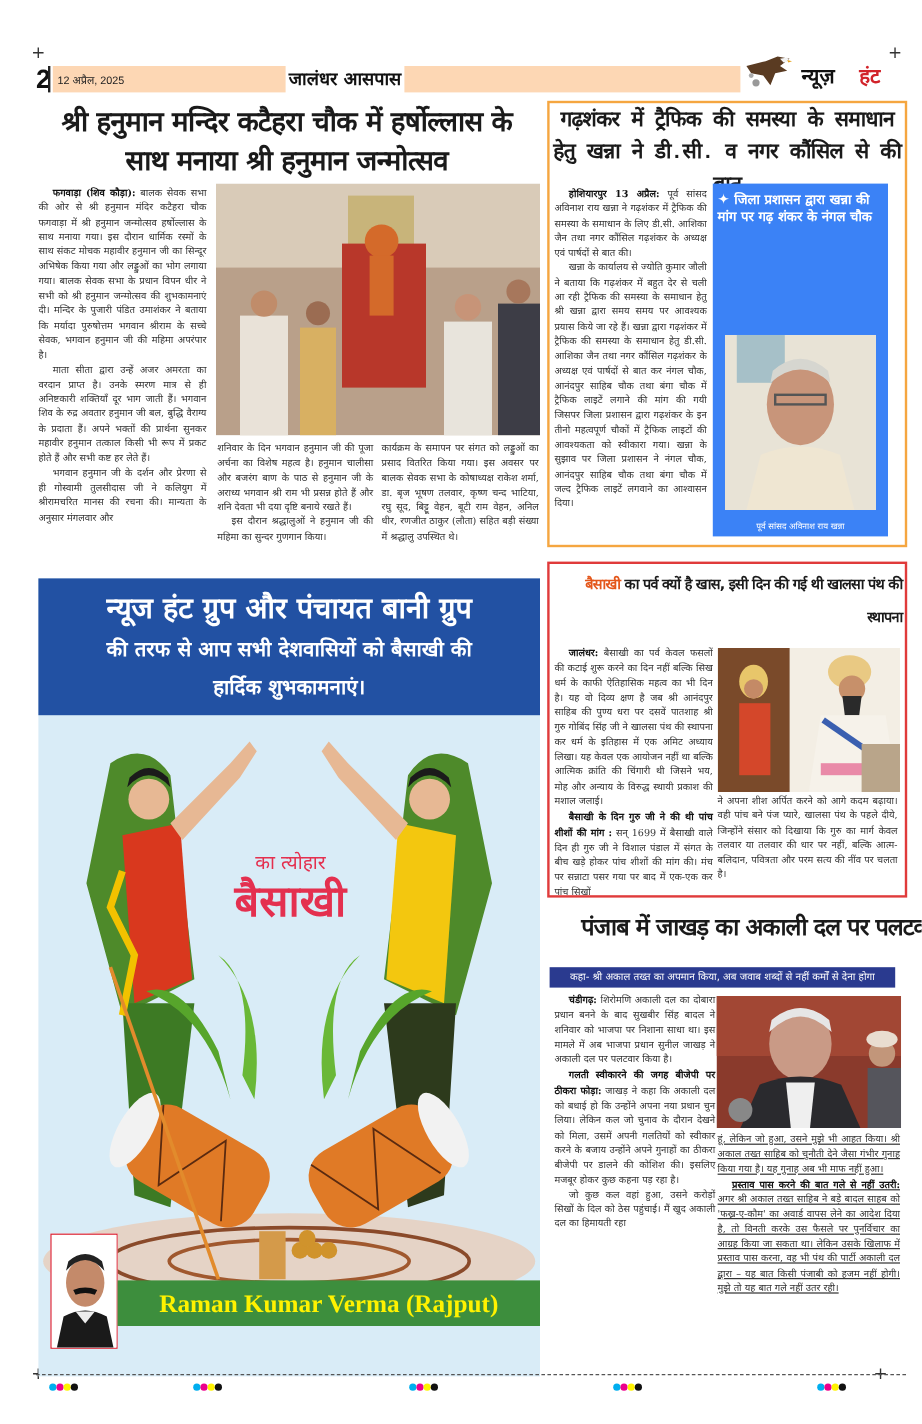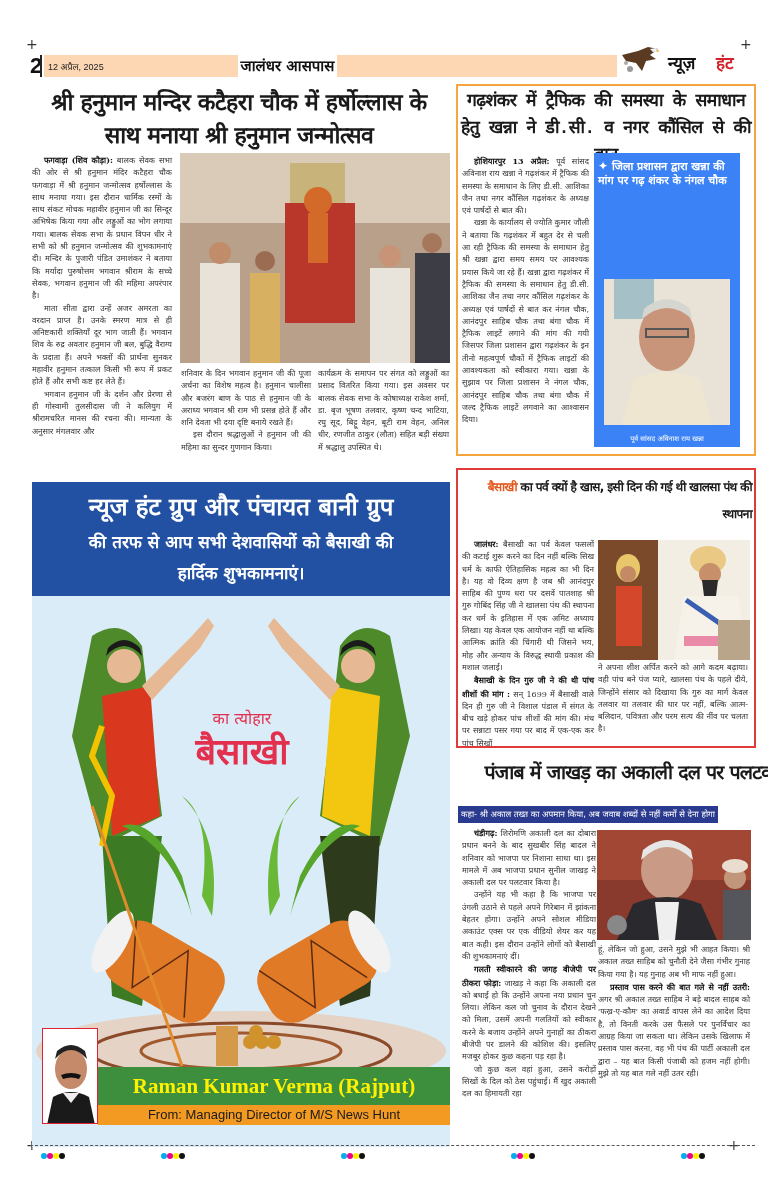--- a/index.html
+++ b/index.html
@@ -36,21 +36,21 @@
   .bluebox .star { color: #fff; font-size: 12px; }
   .bluebox .cap { position: absolute; left: 0; bottom: 4px; width: 146px; text-align: center; color: #fff; font-family: "DejaVu Sans", sans-serif; font-size: 7px; }
 
   
   .box2 { position: absolute; left: 456px; top: 468px; width: 300px; height: 280px; border: 2px solid #e03b3b; }
   .h3 { position: absolute; left: 460px; top: 474px; width: 292px; text-align: right; font-family: "DejaVu Sans", sans-serif; font-weight: bold; font-size: 12px; line-height: 27px; color: #1a1a1a; letter-spacing: -0.6px; }
   .h3 .hl { color: #e4571b; }
 
   
   .h4 { position: absolute; left: 456px; top: 760px; width: 300px; text-align: center; font-family: "DejaVu Sans", sans-serif; font-weight: bold; font-size: 19.5px; line-height: 26px; color: #1a1a1a; letter-spacing: -0.8px; margin-left: 28px; }
-  .subbar { position: absolute; left: 458px; top: 806px; width: 260px; height: 17px; background: #2a3a8f; color: #fff; font-family: "DejaVu Sans", sans-serif; font-size: 8.4px; line-height: 17px; text-align: center; white-space: nowrap; overflow: hidden; }
+  .subbar { position: absolute; left: 458px; top: 806px; width: 288px; height: 17px; background: #2a3a8f; color: #fff; font-family: "DejaVu Sans", sans-serif; font-size: 8.4px; line-height: 17px; text-align: center; white-space: nowrap; overflow: hidden; }
 
   
   .ad { position: absolute; left: 32px; top: 482px; width: 418px; height: 665px; background: #d9ecf7; }
   .ad .topbar { position: absolute; left: 0; top: 0; width: 418px; height: 114px; background: #2251a3; color: #fff; text-align: center; font-family: "DejaVu Sans", sans-serif; font-weight: bold; }
   .ad .l1 { position: absolute; left: 0; top: 8px; width: 418px; font-size: 24px; line-height: 34px; }
   .ad .l2 { position: absolute; left: 0; top: 46px; width: 418px; font-size: 17px; line-height: 28px; }
   .ad .l3 { position: absolute; left: 0; top: 77px; width: 418px; font-size: 17px; line-height: 28px; }
   .ad .art { position: absolute; left: 0; top: 114px; width: 418px; height: 476px; }
   .ad .slogan { position: absolute; left: 120px; top: 226px; width: 180px; text-align: center; color: #e4304f; font-family: "DejaVu Sans", sans-serif; }
   .ad .slogan .s1 { font-size: 16px; line-height: 22px; }
@@ -169,39 +169,38 @@
   </svg>
 </div>
 <div class="col" style="left:598px;top:662px;width:150px;">
   <p style="text-indent:0">ने अपना शीश अर्पित करने को आगे कदम बढ़ाया। वही पांच बने पंज प्यारे, खालसा पंथ के पहले दीये, जिन्होंने संसार को दिखाया कि गुरु का मार्ग केवल तलवार या तलवार की धार पर नहीं, बल्कि आत्म-बलिदान, पवित्रता और परम सत्य की नींव पर चलता है।</p>
 </div>
 
 <div class="h4">पंजाब में जाखड़ का अकाली दल पर पलटवार</div>
 <div class="subbar">कहा- श्री अकाल तख्त का अपमान किया, अब जवाब शब्दों से नहीं कर्मों से देना होगा</div>
 <div class="col" style="left:462px;top:827px;width:134px;">
   <p><b>चंडीगढ़:</b> <span>शिरोमणि अकाली दल का दोबारा प्रधान बनने के बाद सुखबीर सिंह बादल ने शनिवार को भाजपा पर निशाना साधा था। इस मामले में अब भाजपा प्रधान सुनील जाखड़ ने अकाली दल पर पलटवार किया है।</span></p>
-  <p>उन्होंने यह भी कहा है कि भाजपा पर उंगली उठाने से पहले अपने गिरेबान में झांकना बेहतर होगा। उन्होंने अपने सोशल मीडिया अकाउंट एक्स पर एक वीडियो शेयर कर यह बात कही। इस दौरान उन्होंने लोगों को बैसाखी की शुभकामनाएं दीं।</p>
   <p><b>गलती स्वीकारने की जगह बीजेपी पर ठीकरा फोड़ा:</b> <span>जाखड़ ने कहा कि अकाली दल को बधाई हो कि उन्होंने अपना नया प्रधान चुन लिया। लेकिन कल जो चुनाव के दौरान देखने को मिला, उसमें अपनी गलतियों को स्वीकार करने के बजाय उन्होंने अपने गुनाहों का ठीकरा बीजेपी पर डालने की कोशिश की। इसलिए मजबूर होकर कुछ कहना पड़ रहा है।</span></p>
   <p>जो कुछ कल वहां हुआ, उसने करोड़ों सिखों के दिल को ठेस पहुंचाई। मैं खुद अकाली दल का हिमायती रहा</p>
 </div>
 <div class="photo" style="left:597px;top:830px;width:154px;height:110px;">
   <svg width="154" height="110" viewBox="0 0 154 110">
     <rect width="154" height="110" fill="#8a3a2c"></rect>
     <rect x="0" y="0" width="154" height="50" fill="#a24734"></rect>
     <ellipse cx="70" cy="40" rx="26" ry="30" fill="#c99a86"></ellipse>
     <path d="M44 30 Q70 4 96 30 L94 20 Q70 0 46 20 Z" fill="#e6e6e6"></path>
     <path d="M20 110 L36 74 Q70 60 104 74 L120 110 Z" fill="#2a2a2e"></path>
     <path d="M58 72 L82 72 L78 110 L62 110 Z" fill="#efefef"></path>
     <circle cx="138" cy="48" r="11" fill="#c2967a"></circle>
     <ellipse cx="138" cy="36" rx="13" ry="7" fill="#e9ddd0"></ellipse>
     <rect x="126" y="60" width="28" height="50" fill="#55555c"></rect>
     <circle cx="20" cy="95" r="10" fill="#888"></circle>
   </svg>
 </div>
-<div class="col" style="left:598px;top:944px;width:152px;">
+<div class="col" style="left:598px;top:944px;width:152px;text-decoration:underline;">
   <p style="text-indent:0">हूं, लेकिन जो हुआ, उसने मुझे भी आहत किया। श्री अकाल तख्त साहिब को चुनौती देने जैसा गंभीर गुनाह किया गया है। यह गुनाह अब भी माफ नहीं हुआ।</p>
   <p><b>प्रस्ताव पास करने की बात गले से नहीं उतरी:</b> <span>अगर श्री अकाल तख्त साहिब ने बड़े बादल साहब को 'फख्र-ए-कौम' का अवार्ड वापस लेने का आदेश दिया है, तो विनती करके उस फैसले पर पुनर्विचार का आग्रह किया जा सकता था। लेकिन उसके खिलाफ में प्रस्ताव पास करना, वह भी पंथ की पार्टी अकाली दल द्वारा – यह बात किसी पंजाबी को हजम नहीं होगी। मुझे तो यह बात गले नहीं उतर रही।</span></p>
 </div>
 
 <div class="ad">
   <div class="topbar">
     <div class="l1">न्यूज हंट ग्रुप और पंचायत बानी ग्रुप</div>
     <div class="l2">की तरफ से आप सभी देशवासियों को बैसाखी  की</div>
     <div class="l3">हार्दिक शुभकामनाएं।</div>
   </div>
@@ -257,21 +256,20 @@
     <svg width="56" height="96" viewBox="0 0 56 96">
       <rect width="56" height="96" fill="#fff"></rect>
       <ellipse cx="28" cy="40" rx="16" ry="20" fill="#c48a6a"></ellipse>
       <path d="M12 30 Q28 12 44 30 L42 22 Q28 10 14 22 Z" fill="#222"></path>
       <path d="M18 46 Q28 42 38 46 L36 50 Q28 47 20 50 Z" fill="#111"></path>
       <path d="M4 96 L10 68 Q28 58 46 68 L52 96 Z" fill="#1a1a1a"></path>
       <path d="M20 64 L28 74 L36 64" fill="#eee"></path>
     </svg>
   </div>
   <div class="namebar">Raman Kumar Verma (Rajput)</div>
-  <div class="frombar">From: Managing Director of M/S News Hunt</div>
 </div>
 
 <div class="dash"></div>
 <svg class="regmarks" style="left:40px;width:700px;" viewBox="0 0 700 8">
   <g>
       <circle cx="4" cy="4" r="3" fill="#00aeef"></circle>
       <circle cx="10" cy="4" r="3" fill="#ec008c"></circle>
       <circle cx="16" cy="4" r="3" fill="#fff200"></circle>
       <circle cx="22" cy="4" r="3" fill="#111"></circle>
     </g>

